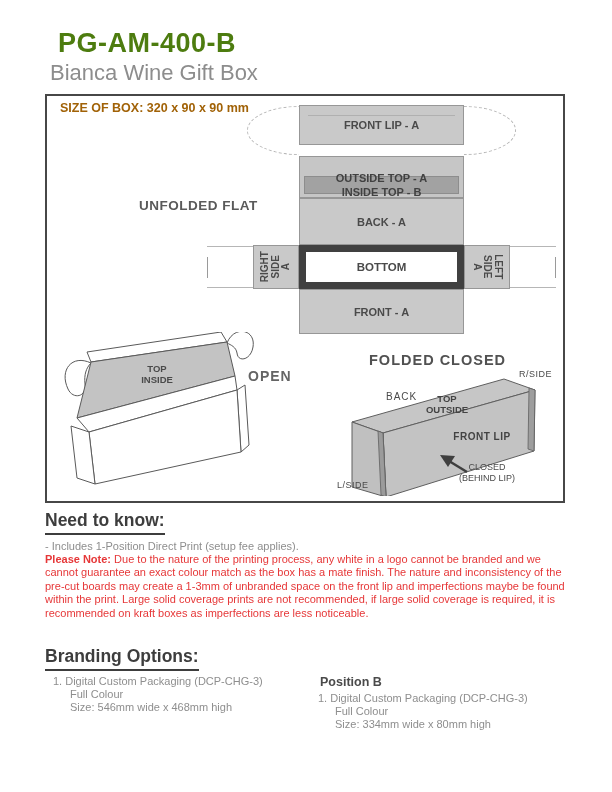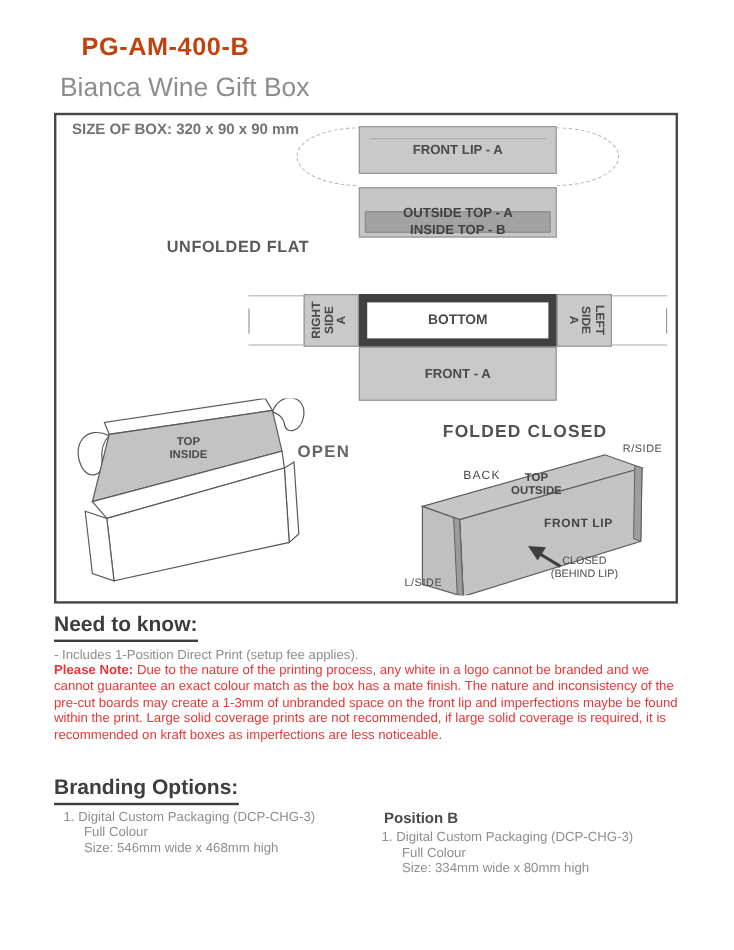--- a/index.html
+++ b/index.html
@@ -4,26 +4,26 @@
 <style>
   * { margin:0; padding:0; box-sizing:border-box; }
   html,body { background:#ffffff; }
   #page {
     position:relative; width:612px; height:792px; background:#ffffff;
     font-family:"Liberation Sans","DejaVu Sans",sans-serif; overflow:hidden;
   }
   .abs { position:absolute; }
 
   
-  .title { left:68px; top:28px; font-size:21px; font-weight:bold; color:#c2410c; letter-spacing:.5px; }
+  .title { left:58px; top:28px; font-size:27px; font-weight:bold; color:#4d7c0f; letter-spacing:.5px; }
   .subtitle { left:50px; top:60px; font-size:22px; color:#8d8d8d; }
 
   
   .frame { left:45px; top:94px; width:520px; height:409px; border:2px solid #474747; }
-  .size-label { left:13px; top:5px; font-size:12.5px; font-weight:bold; color:#737373; }
+  .size-label { left:13px; top:5px; font-size:12.5px; font-weight:bold; color:#a16207; }
   .unfolded-label { left:92px; top:102px; font-size:13.5px; font-weight:bold; color:#5a5a5a; letter-spacing:.5px; }
 
   
   .panel { position:absolute; background:#c9c9c9; border:1px solid #979797;
            display:flex; align-items:center; justify-content:center;
            font-size:11px; font-weight:bold; color:#4a4a4a; text-align:center; }
   .p-front-lip { left:252px; top:9px;   width:165px; height:40px; }
   .fold-line   { position:absolute; left:8px; right:8px; top:9px; border-top:1px solid #b0b0b0; }
   .p-outside-top-outer { left:252px; top:60px; width:165px; height:42px; background:#c6c6c6; border:1px solid #979797; position:absolute; }
   .p-outside-top-inner { position:absolute; left:4px; top:3px; right:4px; bottom:3px;
@@ -103,20 +103,23 @@
       <span>FRONT LIP - A</span>
     </div>
 
     <div class="p-outside-top-outer">
       <div class="p-outside-top-inner">
         <span>OUTSIDE TOP - A</span>
         <span>INSIDE TOP - B</span>
       </div>
     </div>
 
+    <div class="panel p-back">
+      <span>BACK - A</span>
+    </div>
 
     <div class="strip strip-left">
       <div class="strip-tick"></div>
     </div>
 
     <div class="panel p-side p-side-right">
       <div class="side-rot rot-ccw">
         <div>RIGHT</div>
         <div>SIDE</div>
         <div>A</div>

